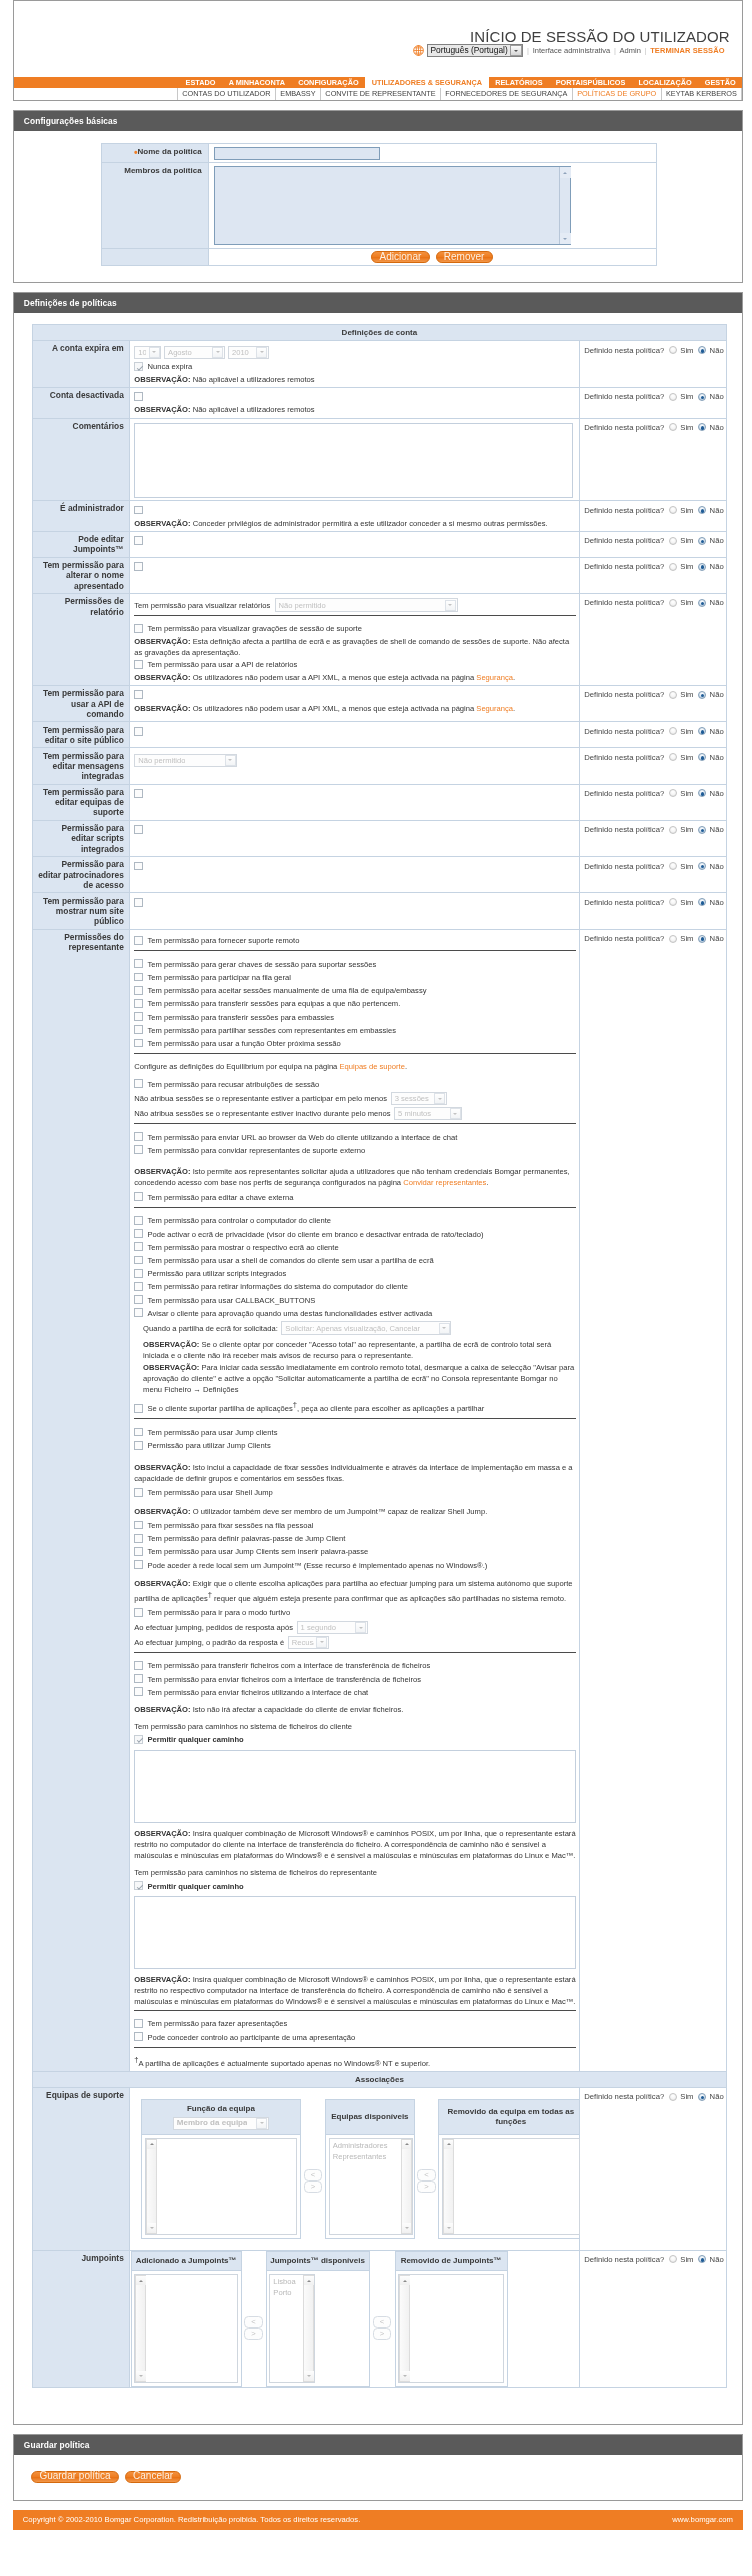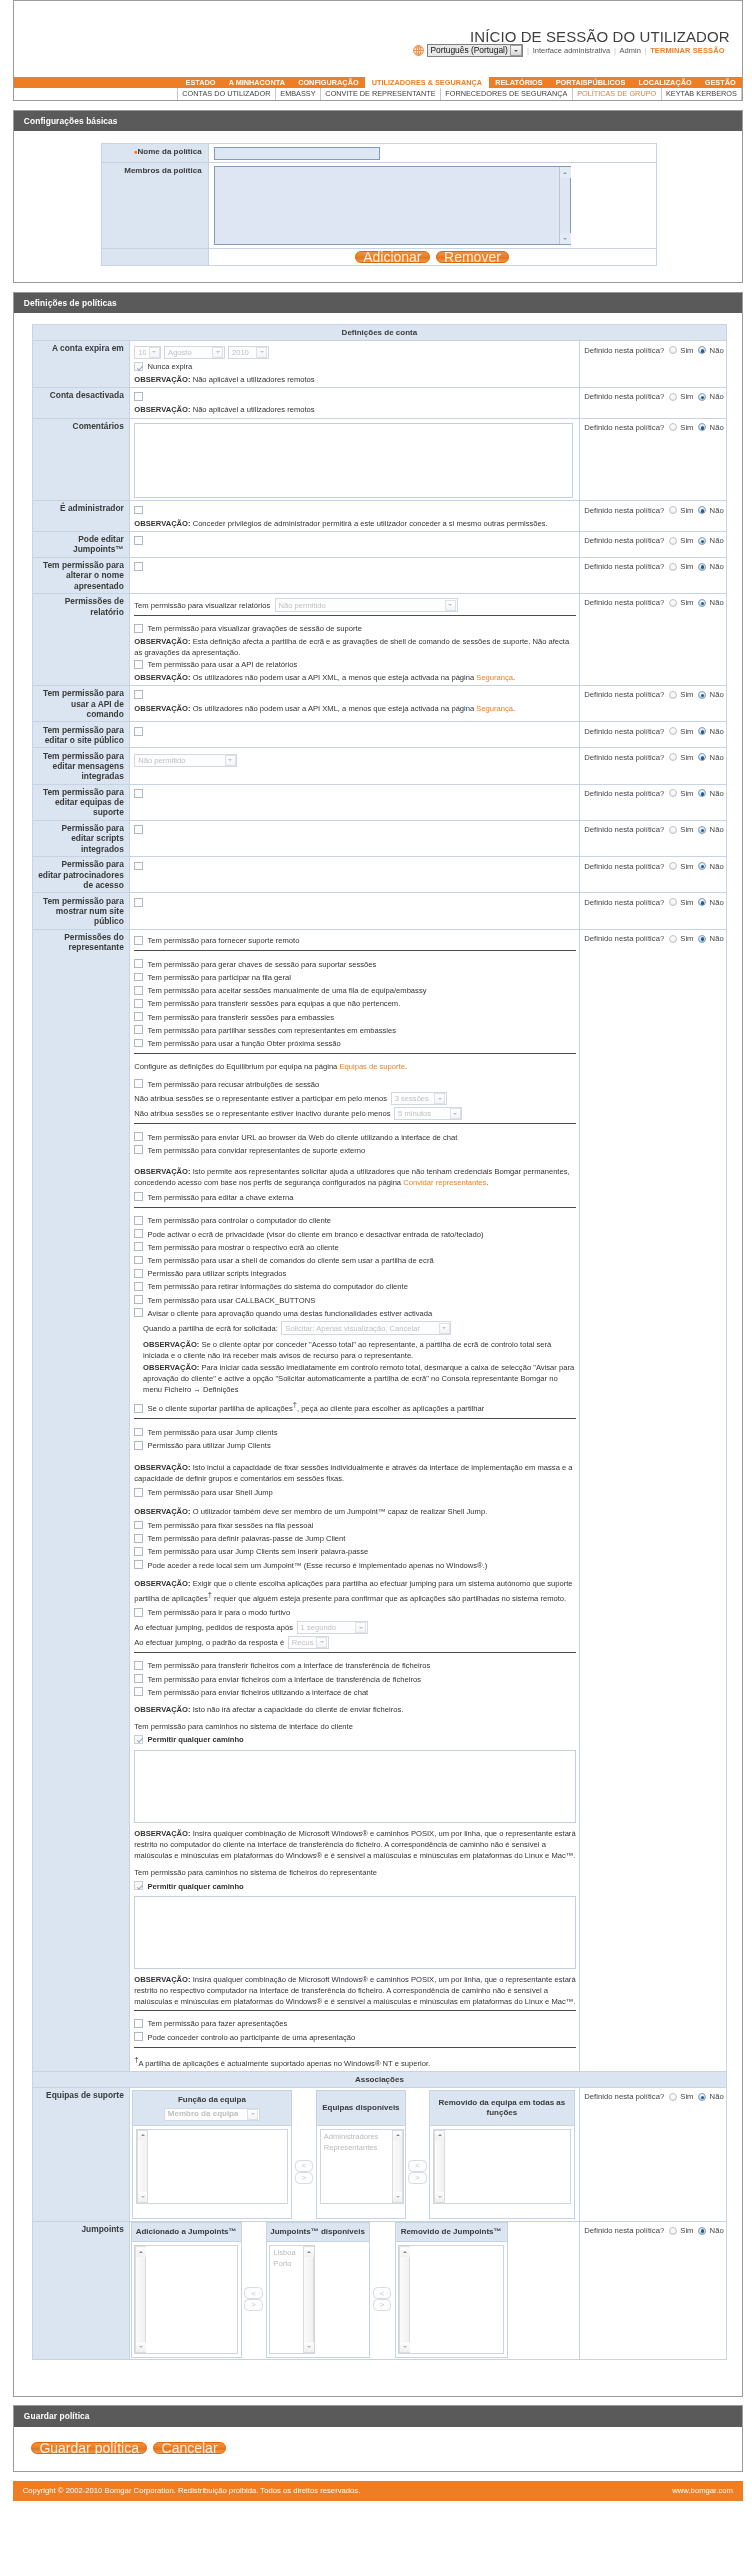--- a/index.html
+++ b/index.html
@@ -48,21 +48,21 @@
 .tawrap{border:0.7px solid #7f9db9;background:#dde6f2;width:357px;height:79px;position:relative;}
 .tascroll{position:absolute;right:0;top:0;width:11px;height:100%;background:#dde6f2;border-left:0.7px solid #b7c6d8;}
 .tascroll .sb{position:absolute;left:0;width:11px;height:11px;display:flex;align-items:center;justify-content:center;background:#e4ebf5;}
 .tascroll .sb.t{top:0;} .tascroll .sb.b{bottom:0;}
 .tri-u2{width:0;height:0;border-left:2.2px solid transparent;border-right:2.2px solid transparent;border-bottom:2.9px solid #8fa3bb;}
 .tri-d2{width:0;height:0;border-left:2.2px solid transparent;border-right:2.2px solid transparent;border-top:2.9px solid #8fa3bb;}
 table.basic td.btnrow{text-align:center;padding:2.2px 5.1px 2.2px 5.1px;}
 .obtn.last{margin-right:0;}
 
 
-.obtn{display:inline-block;background:linear-gradient(to bottom,#f3913f 0%,#ee7e22 45%,#e97317 55%,#f2984b 100%);border:0.7px solid #d4690d;border-radius:5.9px;color:#fdf0e2;font-size:14px;padding:0.7px 7.3px 1.5px 7.3px;margin-right:3.7px;cursor:pointer;font-family:"Liberation Sans",sans-serif;line-height:8.8px;height:11.8px;vertical-align:middle;}
+.obtn{display:inline-block;background:linear-gradient(to bottom,#f3913f 0%,#ee7e22 45%,#e97317 55%,#f2984b 100%);border:0.7px solid #d4690d;border-radius:5.9px;color:#fdf0e2;font-size:10px;padding:0.7px 7.3px 1.5px 7.3px;margin-right:3.7px;cursor:pointer;font-family:"Liberation Sans",sans-serif;line-height:8.8px;height:11.8px;vertical-align:middle;}
 
 
 table.pol{border-collapse:collapse;width:694px;margin:6.6px 0 36px 18.4px;table-layout:fixed;}
 table.pol>tbody>tr>td{border:0.7px solid #c5d3e2;vertical-align:top;}
 table.pol td.pfld *{font-size:inherit;}
 tr.grouphdr td{background:#dbe5f1;text-align:center;font-weight:bold;color:#3a3a3a;padding:2.9px 0;font-size:8px;}
 table.pol td.plbl{background:#dbe5f1;text-align:right;padding:2.2px 5.1px 2.2px 3.7px;font-weight:bold;color:#3a3a3a;font-size:8.4px;line-height:10.3px;}
 table.pol td.pfld{background:#fff;padding:4.4px 2.9px 2.2px 4.4px;font-size:7.6px;}
 table.pol td.pdef{background:#fff;padding:4.4px 0 4.4px 4.4px;white-space:nowrap;font-size:7.7px;color:#444;}
 
@@ -94,21 +94,21 @@
 textarea.big{width:442px;height:73px;border:0.7px solid #c3cfdd;background:#fff;font-size:8px;font-family:"Liberation Sans",sans-serif;resize:none;display:block;margin-top:2.9px;}
 sup{font-size:5.9px;vertical-align:3.7px;}
 
 
 table.assoc{border-collapse:collapse;width:100%;table-layout:fixed;}
 table.assoc td{border:0.7px solid #c5d3e2;padding:0;vertical-align:top;}
 table.assoc td.anb{border:none !important;}
 table.assoc td.ahdr{background:#dbe5f1;text-align:center;font-weight:bold;font-size:8px;color:#3a3a3a;padding:3.7px 0.7px;line-height:10.3px;white-space:nowrap;}
 table.assoc td.ahdr.wrap{white-space:normal;}
 td.anb{border:none !important;}
-.listbox{border:0.7px solid #cfd6de;background:#fff;height:75px;margin:2.9px;position:relative;color:#b9b9b9;font-size:8.4px;line-height:11px;overflow:hidden;}
+.listbox{border:0.7px solid #cfd6de;background:#fff;height:97px;margin:2.9px;position:relative;color:#b9b9b9;font-size:8.4px;line-height:11px;overflow:hidden;}
 .listbox .items{padding:1.5px 2.9px;}
 .listbox.lft .items{margin-left:11.8px;}
 .sbar{position:absolute;top:0;width:11px;height:100%;background:linear-gradient(to right,#fbfbfb,#f1f1f1);border:0.7px solid #dcdcdc;}
 .listbox.rgt .sbar{right:0;}
 .listbox.lft .sbar{left:0;}
 .sbtn{position:absolute;left:0;width:9.6px;height:9.6px;background:linear-gradient(to bottom,#fdfdfd,#f0f0f0);display:flex;align-items:center;justify-content:center;}
 .sbtn.t{top:0;}
 .sbtn.b{bottom:0;}
 .tri-u{width:0;height:0;border-left:2.6px solid transparent;border-right:2.6px solid transparent;border-bottom:2.9px solid #8a8a8a;}
 .tri-d{width:0;height:0;border-left:2.6px solid transparent;border-right:2.6px solid transparent;border-top:2.9px solid #b8b8b8;}
@@ -541,21 +541,21 @@
                     <span class="arw">
                       <i class="arwg"></i>
                     </span>
                   </span>
                 </div>
                 <hr class="rd">
                 <div class="cbline"><i class="cb "></i><span class="cbl">Tem permissão para transferir ficheiros com a interface de transferência de ficheiros</span></div>
                 <div class="cbline"><i class="cb "></i><span class="cbl">Tem permissão para enviar ficheiros com a interface de transferência de ficheiros</span></div>
                 <div class="cbline"><i class="cb "></i><span class="cbl">Tem permissão para enviar ficheiros utilizando a interface de chat</span></div>
                 <div class="note" style="margin-top:5.1px"><b>OBSERVAÇÃO:</b> Isto não irá afectar a capacidade do cliente de enviar ficheiros.</div>
-                <div class="note" style="margin-top:5.9px">Tem permissão para caminhos no sistema de interface do cliente</div>
+                <div class="note" style="margin-top:5.9px">Tem permissão para caminhos no sistema de ficheiros do cliente</div>
                 <div class="cbline" style="margin-top:1.5px"><i class="cb dis chk"></i><span class="cbl" style="font-weight:bold">Permitir qualquer caminho</span></div>
                 <textarea class="big" style=""></textarea>
                 <div class="note" style="margin-top:5.1px"><b>OBSERVAÇÃO:</b> Insira qualquer combinação de Microsoft Windows® e caminhos POSIX, um por linha, que o representante estará restrito no computador do cliente na interface de transferência do ficheiro. A correspondência de caminho não é sensível a maiúsculas e minúsculas em plataformas do Windows® e é sensível a maiúsculas e minúsculas em plataformas do Linux e Mac™.</div>
                 <div class="note" style="margin-top:6.6px">Tem permissão para caminhos no sistema de ficheiros do representante</div>
                 <div class="cbline" style="margin-top:1.5px"><i class="cb dis chk"></i><span class="cbl" style="font-weight:bold">Permitir qualquer caminho</span></div>
                 <textarea class="big" style=""></textarea>
                 <div class="note" style="margin-top:5.1px"><b>OBSERVAÇÃO:</b> Insira qualquer combinação de Microsoft Windows® e caminhos POSIX, um por linha, que o representante estará restrito no respectivo computador na interface de transferência do ficheiro. A correspondência de caminho não é sensível a maiúsculas e minúsculas em plataformas do Windows® e é sensível a maiúsculas e minúsculas em plataformas do Linux e Mac™.</div>
                 <hr class="rd">
                 <div class="cbline"><i class="cb "></i><span class="cbl">Tem permissão para fazer apresentações</span></div>
                 <div class="cbline"><i class="cb "></i><span class="cbl">Pode conceder controlo ao participante de uma apresentação</span></div>
@@ -568,21 +568,21 @@
                   <span>Sim</span>
                   <i class="rdo on"></i>
                   <span>Não</span>
                 </span></td>
             </tr>
             <tr class="grouphdr">
               <td colspan="3">Associações</td>
             </tr>
             <tr>
               <td class="plbl">Equipas de suporte</td>
-              <td class="pfld" style="padding:2px">
+              <td class="pfld" style="padding:11px">
                 <table class="assoc" style="width:442px">
                   <colgroup>
                     <col style="width:159px">
                     <col style="width:25px">
                     <col style="width:89px">
                     <col style="width:24px">
                     <col style="width:145px">
                   </colgroup>
                   <tbody>
                     <tr>

